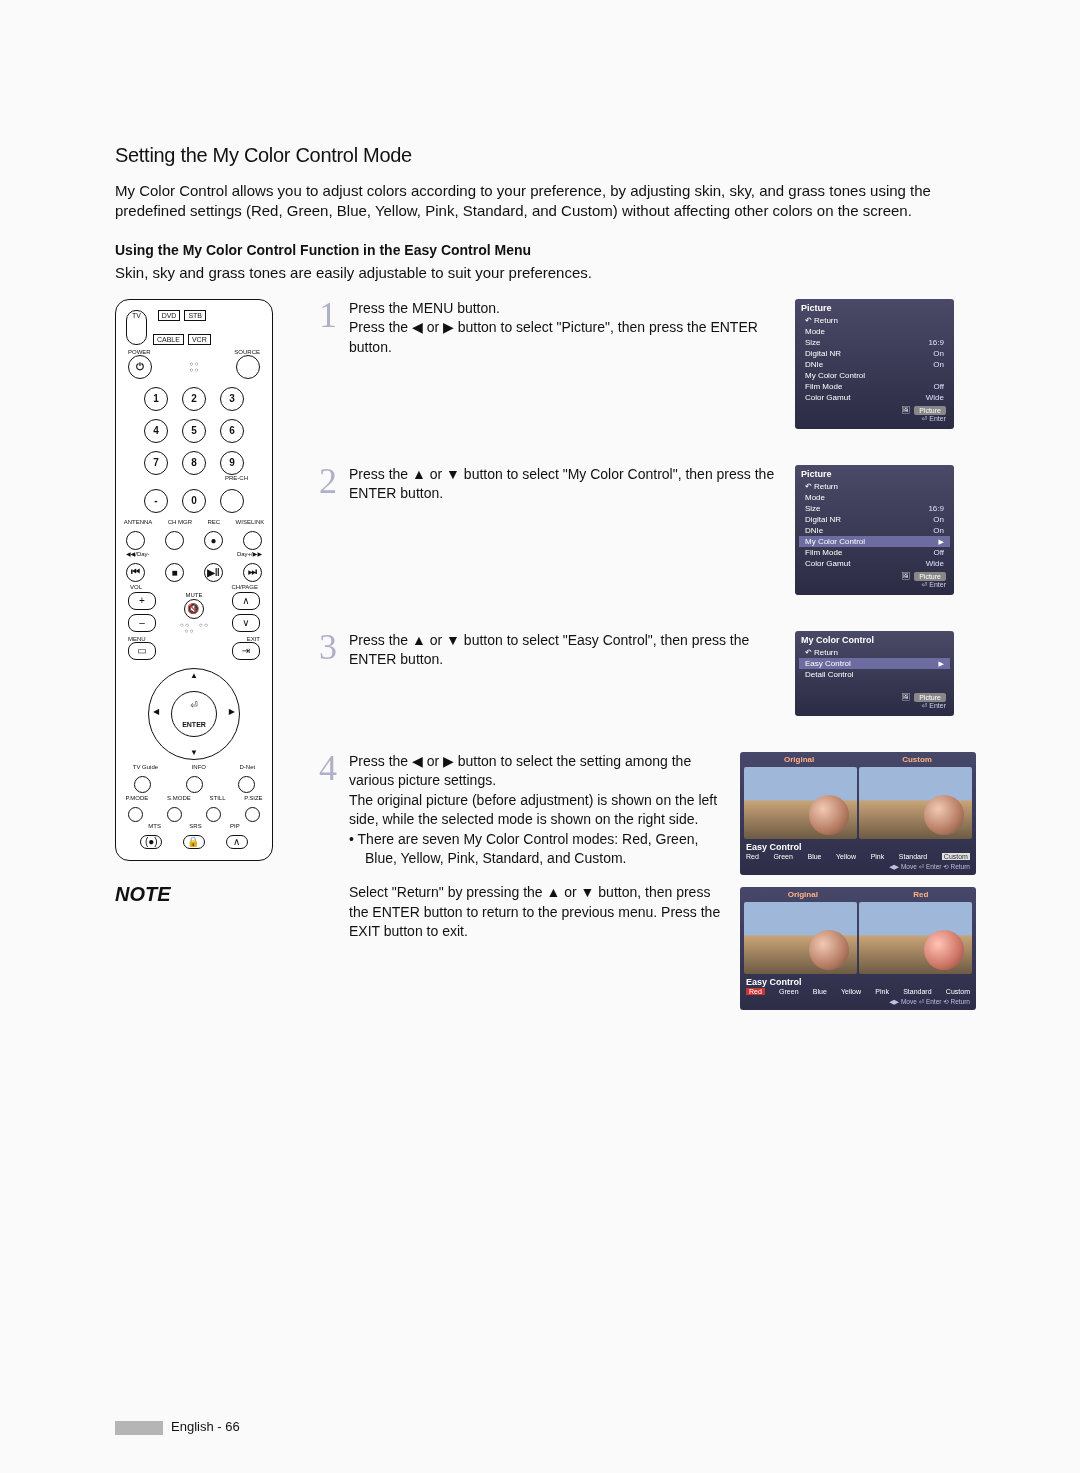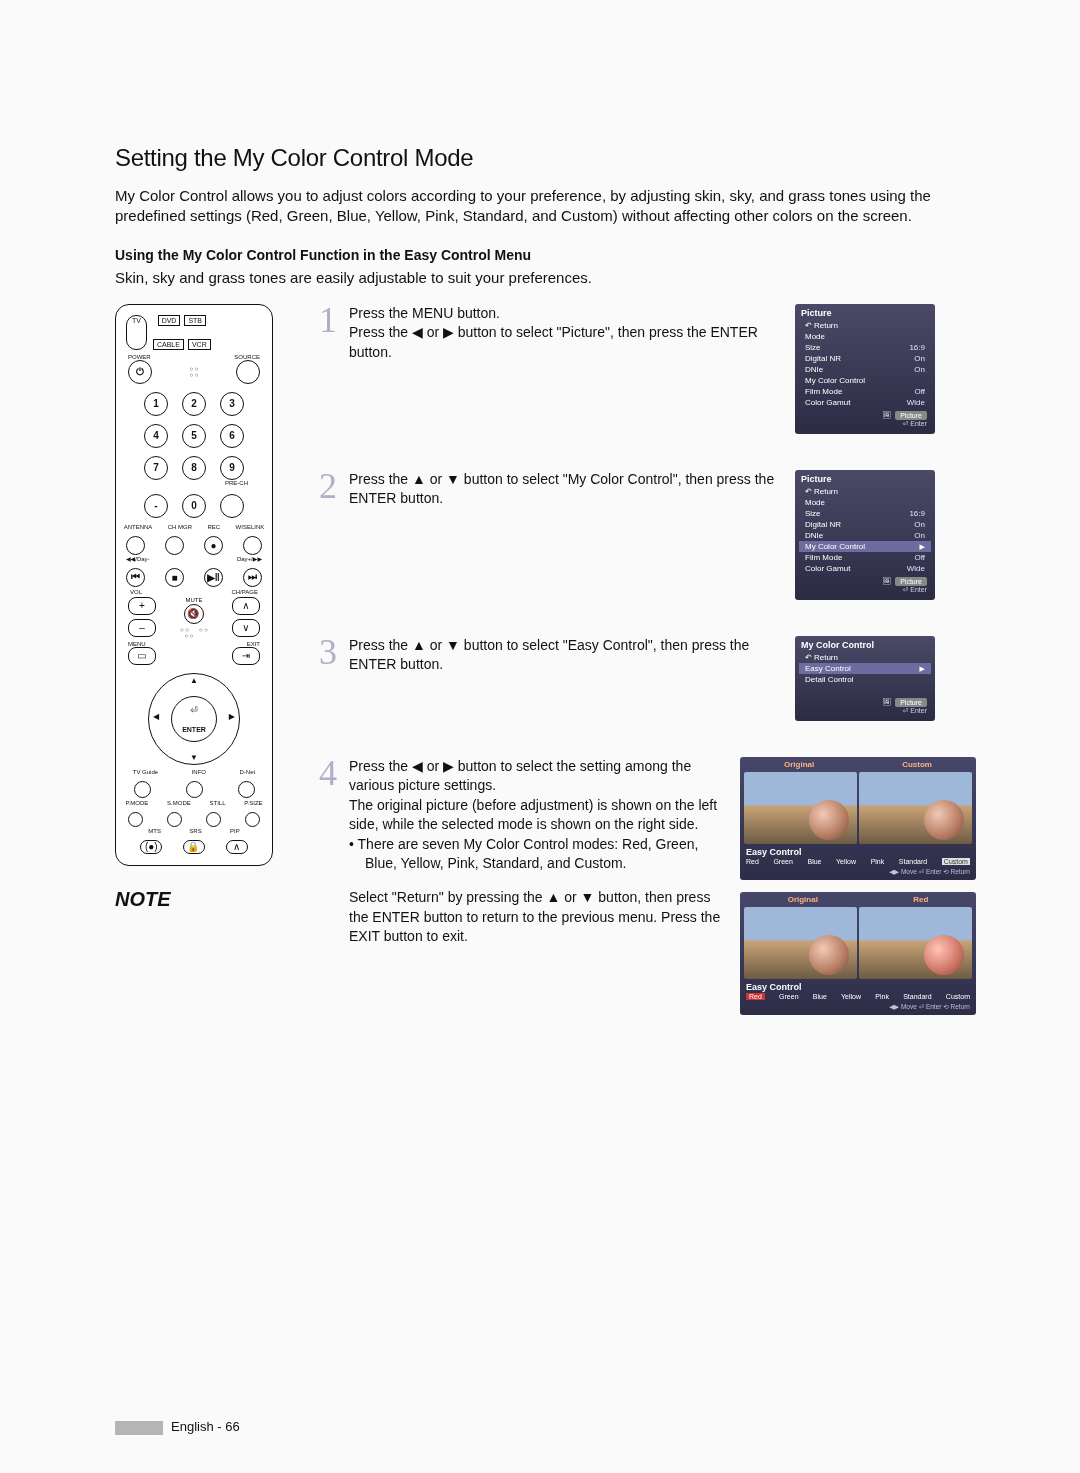--- a/index.html
+++ b/index.html
@@ -27,21 +27,21 @@
     display: inline-block;
     background: #514f80;
     color: #fff;
     font-weight: bold;
     font-size: 24px;
     padding: 12px 18px 16px 14px;
     border-bottom: 6px solid #323060;
     letter-spacing: 0.5px;
   }
   h2.subtitle {
-    font-size: 24px;
+    font-size: 20px;
     font-weight: normal;
     margin: 34px 0 14px;
     letter-spacing: -0.3px;
   }
   p.intro {
     font-size: 15px;
     line-height: 1.35;
     margin: 0 0 20px;
     max-width: 820px;
   }
@@ -110,21 +110,21 @@
   .steptext .bullet { padding-left:16px;}
   .steptext .bullet::before { content:"• "; margin-left:-16px;}
   .steptext .para { margin-top:14px; }
   .screenshots-col { width: 165px; flex-shrink:0; display:flex; flex-direction:column; gap:14px;}
   .osd {
     background: linear-gradient(#4a4a68,#2b2b44);
     border-radius: 3px;
     color: #fff;
     font-size: 8px;
     padding: 4px 0 6px;
-    width: 140px;
+    width: 159px;
   }
   .osd .hdr { font-weight:bold; padding:0 6px 2px; font-size:9px;}
   .osd .ret { padding:1px 10px;}
   .osd .ret::before { content:"↶ "; }
   .osd .rowi { display:flex; justify-content:space-between; padding:1px 10px;}
   .osd .rowi .val { color:#e0e0ff;}
   .osd .hl { background:#6c6ca0; margin:0 4px; padding:1px 6px; display:flex; justify-content:space-between;}
   .osd .hl .arrow::after { content:" ▶"; font-size:7px;}
   .osd .foot { display:flex; justify-content:flex-end; padding:3px 8px 0; gap:4px; align-items:center; font-size:7px;}
   .osd .picbtn { background:#888; border-radius:2px; padding:1px 5px;}

